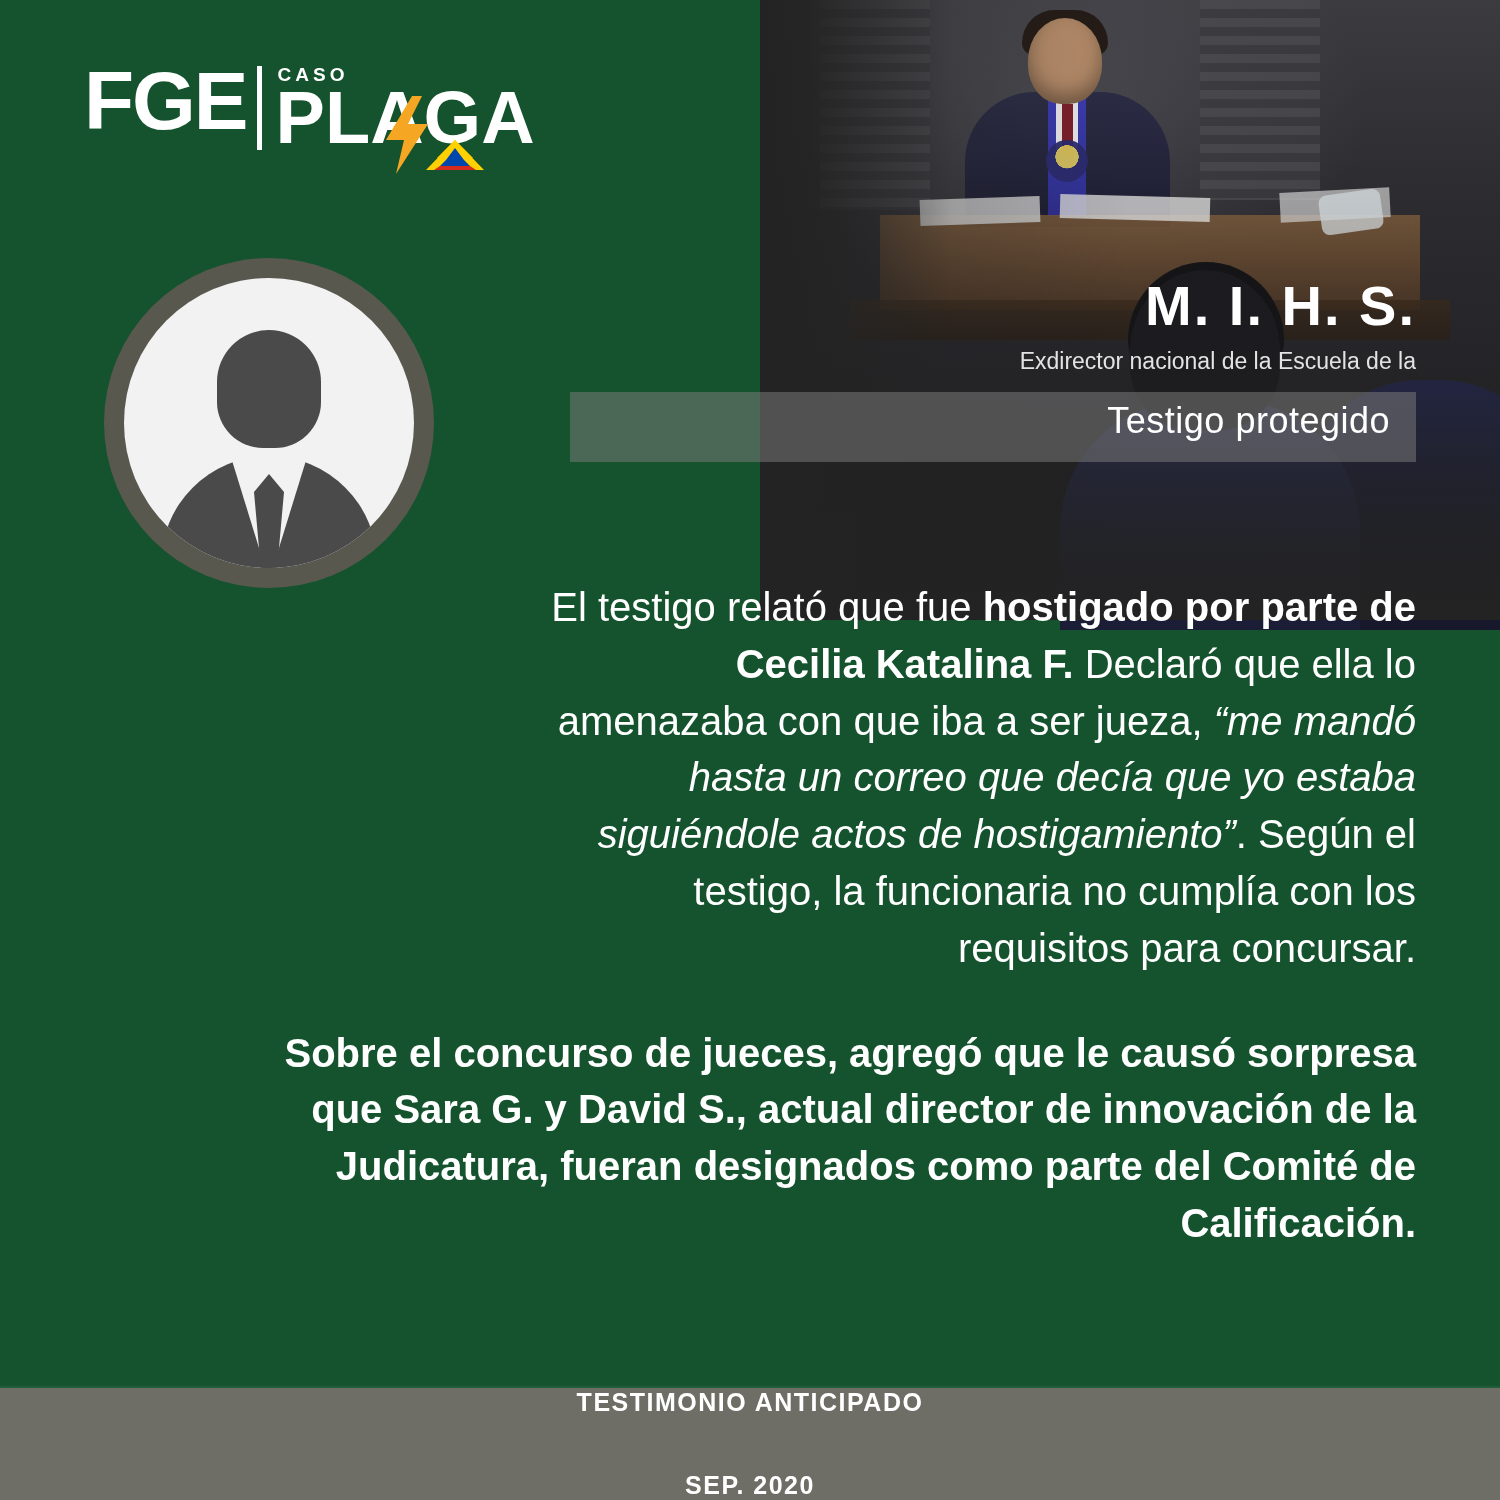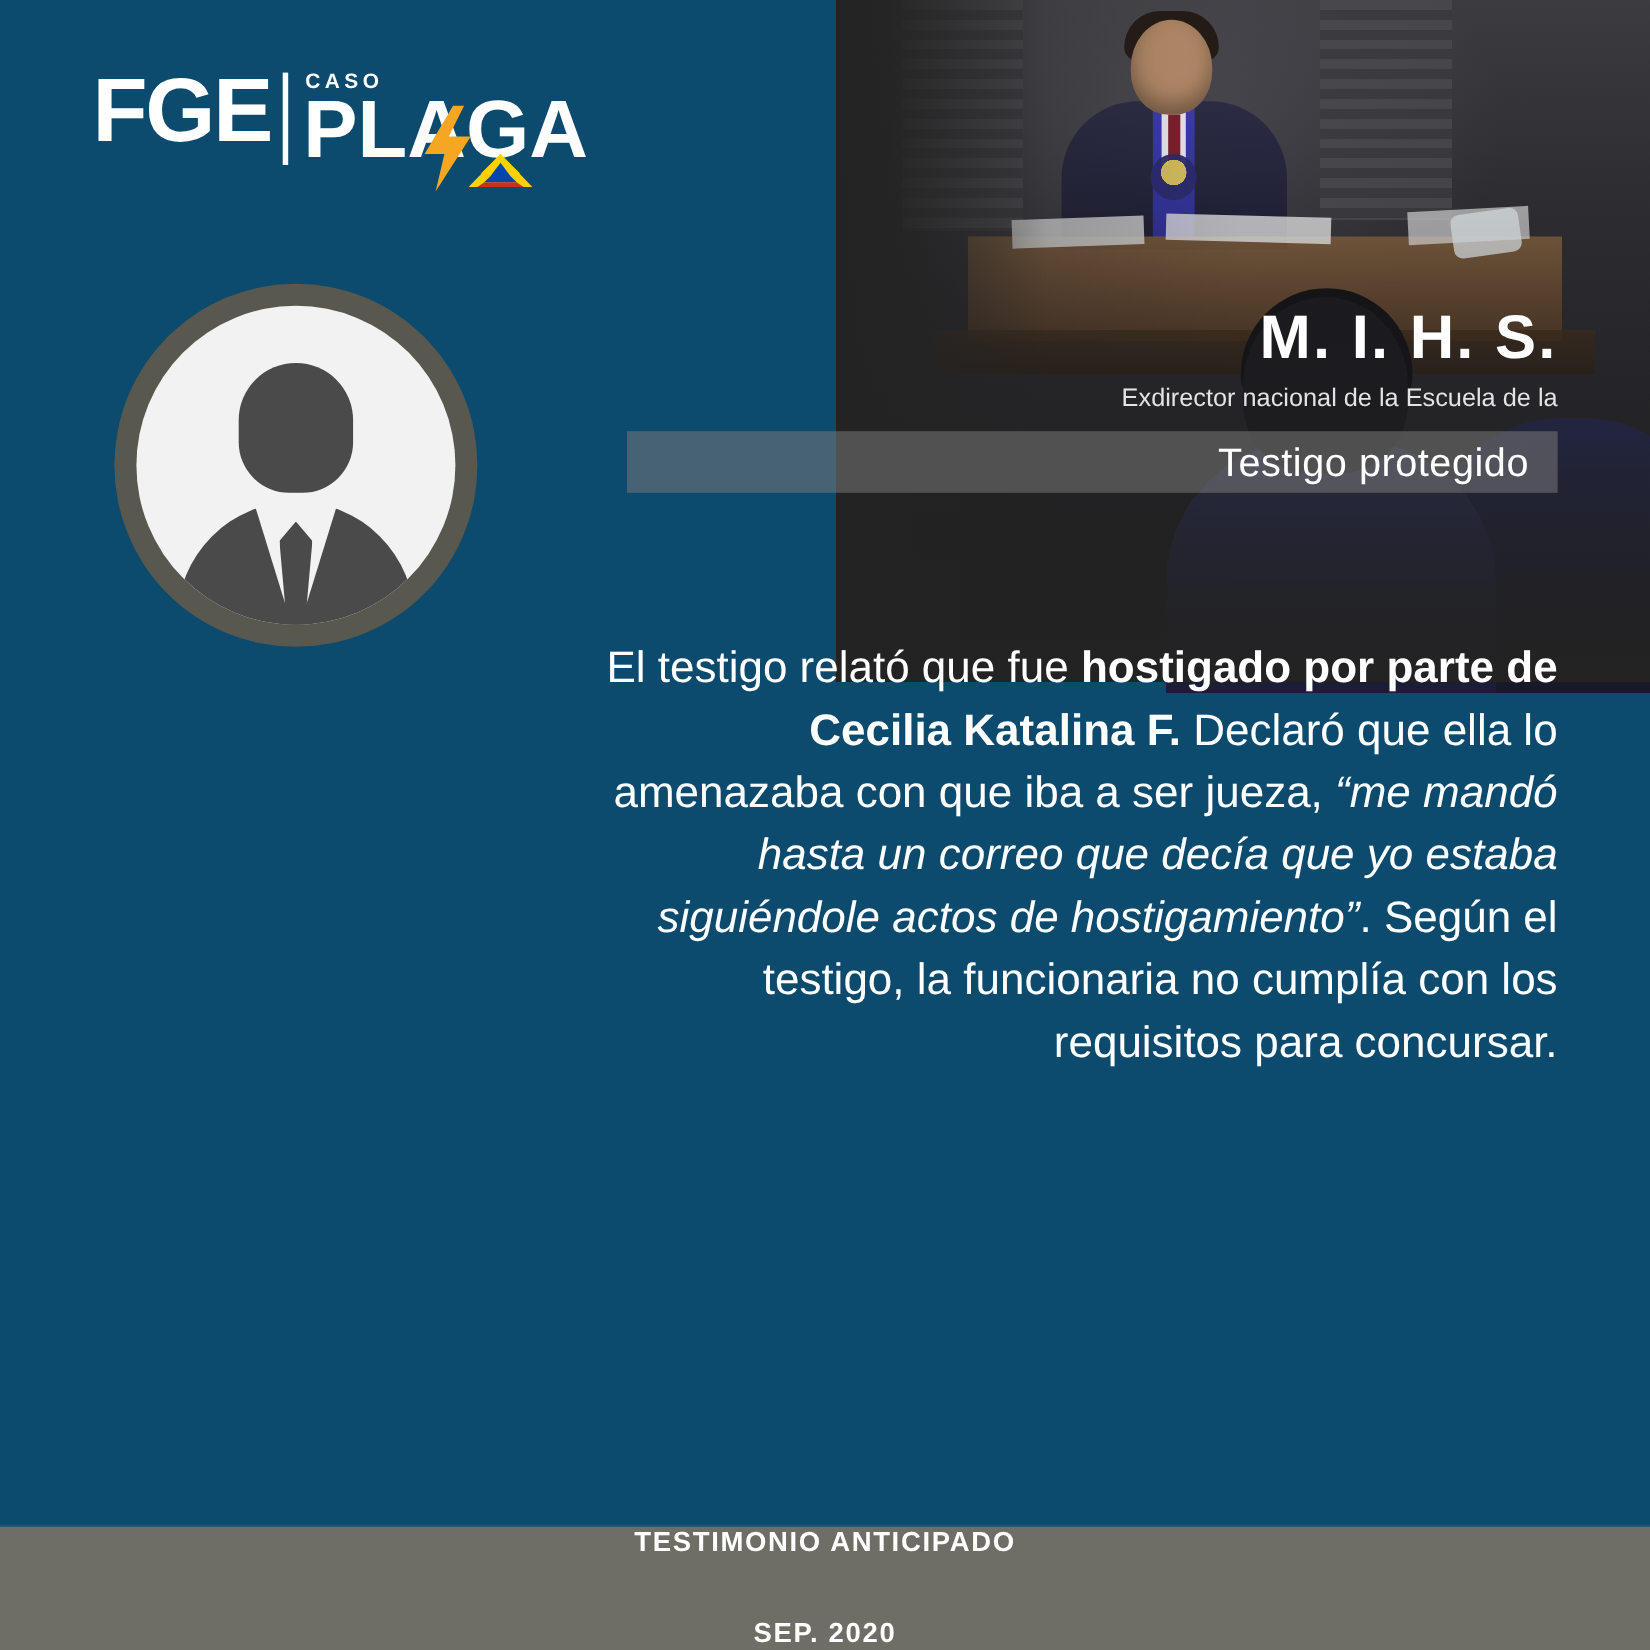--- a/index.html
+++ b/index.html
@@ -5,21 +5,21 @@
   * { box-sizing: border-box; margin: 0; padding: 0; }
   html, body {
     width: 1500px; height: 1500px;
     background: #1a1a1a;
     font-family: "Liberation Sans", sans-serif;
     overflow: hidden;
   }
   .card {
     position: relative;
     width: 1500px; height: 1500px;
-    background: #0c4a6e;
+    background: #14532d;
     overflow: hidden;
   }
   
   .photo {
     position: absolute;
     top: 0; left: 760px;
     width: 740px; height: 620px;
     background:
       radial-gradient(ellipse 60% 50% at 40% 18%, rgba(120,120,130,0.30), rgba(0,0,0,0) 70%),
       linear-gradient(180deg, #3b3b40 0%, #2c2c31 30%, #26262a 55%, #1e1e21 80%, #1d1d1f 100%);
@@ -201,21 +201,21 @@
     letter-spacing: 2px; line-height: 1.08;
   }
   .ident-role {
     margin-top: 10px;
     font-size: 23px; color: #e3e3e3; line-height: 1.35;
     font-weight: normal;
   }
   .ident-tag {
     margin-top: 14px; margin-left: -26px;
     background: rgba(120,120,120,0.55);
-    padding: 8px 26px 6px 0;
+    padding: 8px 26px 20px 0;
     font-size: 36px; color: #ffffff;
     letter-spacing: .5px;
   }
 
   
   .body-text {
     position: absolute; right: 84px; top: 579px;
     width: 1180px; text-align: right;
     color: #ffffff;
     font-size: 40px; line-height: 1.42;
@@ -305,20 +305,21 @@
   <div class="ident">
     <div class="ident-name">M. I. H. S.</div>
     <div class="ident-role">
       <div>Exdirector nacional de la Escuela de la</div>
     </div>
     <div class="ident-tag">Testigo protegido</div>
   </div>
 
   <div class="body-text">
     <div class="para1"><span>El testigo relató que fue </span><b>hostigado por parte de Cecilia Katalina F.</b><span> Declaró que ella lo amenazaba con que iba a ser jueza, </span><i>“me mandó hasta un correo que decía que yo estaba siguiéndole actos de hostigamiento”</i><span>. Según el testigo, la funcionaria no cumplía con los requisitos para concursar.</span></div>
+    <div class="para2">Sobre el concurso de jueces, agregó que le causó sorpresa que Sara G. y David S., actual director de innovación de la Judicatura, fueran designados como parte del Comité de Calificación.</div>
   </div>
 
   <div class="footer-sep-top"></div>
   <div class="footer">
     <div class="footer-left">TESTIMONIO ANTICIPADO</div>
     <div class="footer-right">SEP. 2020</div>
   </div>
 
 </div>
 

